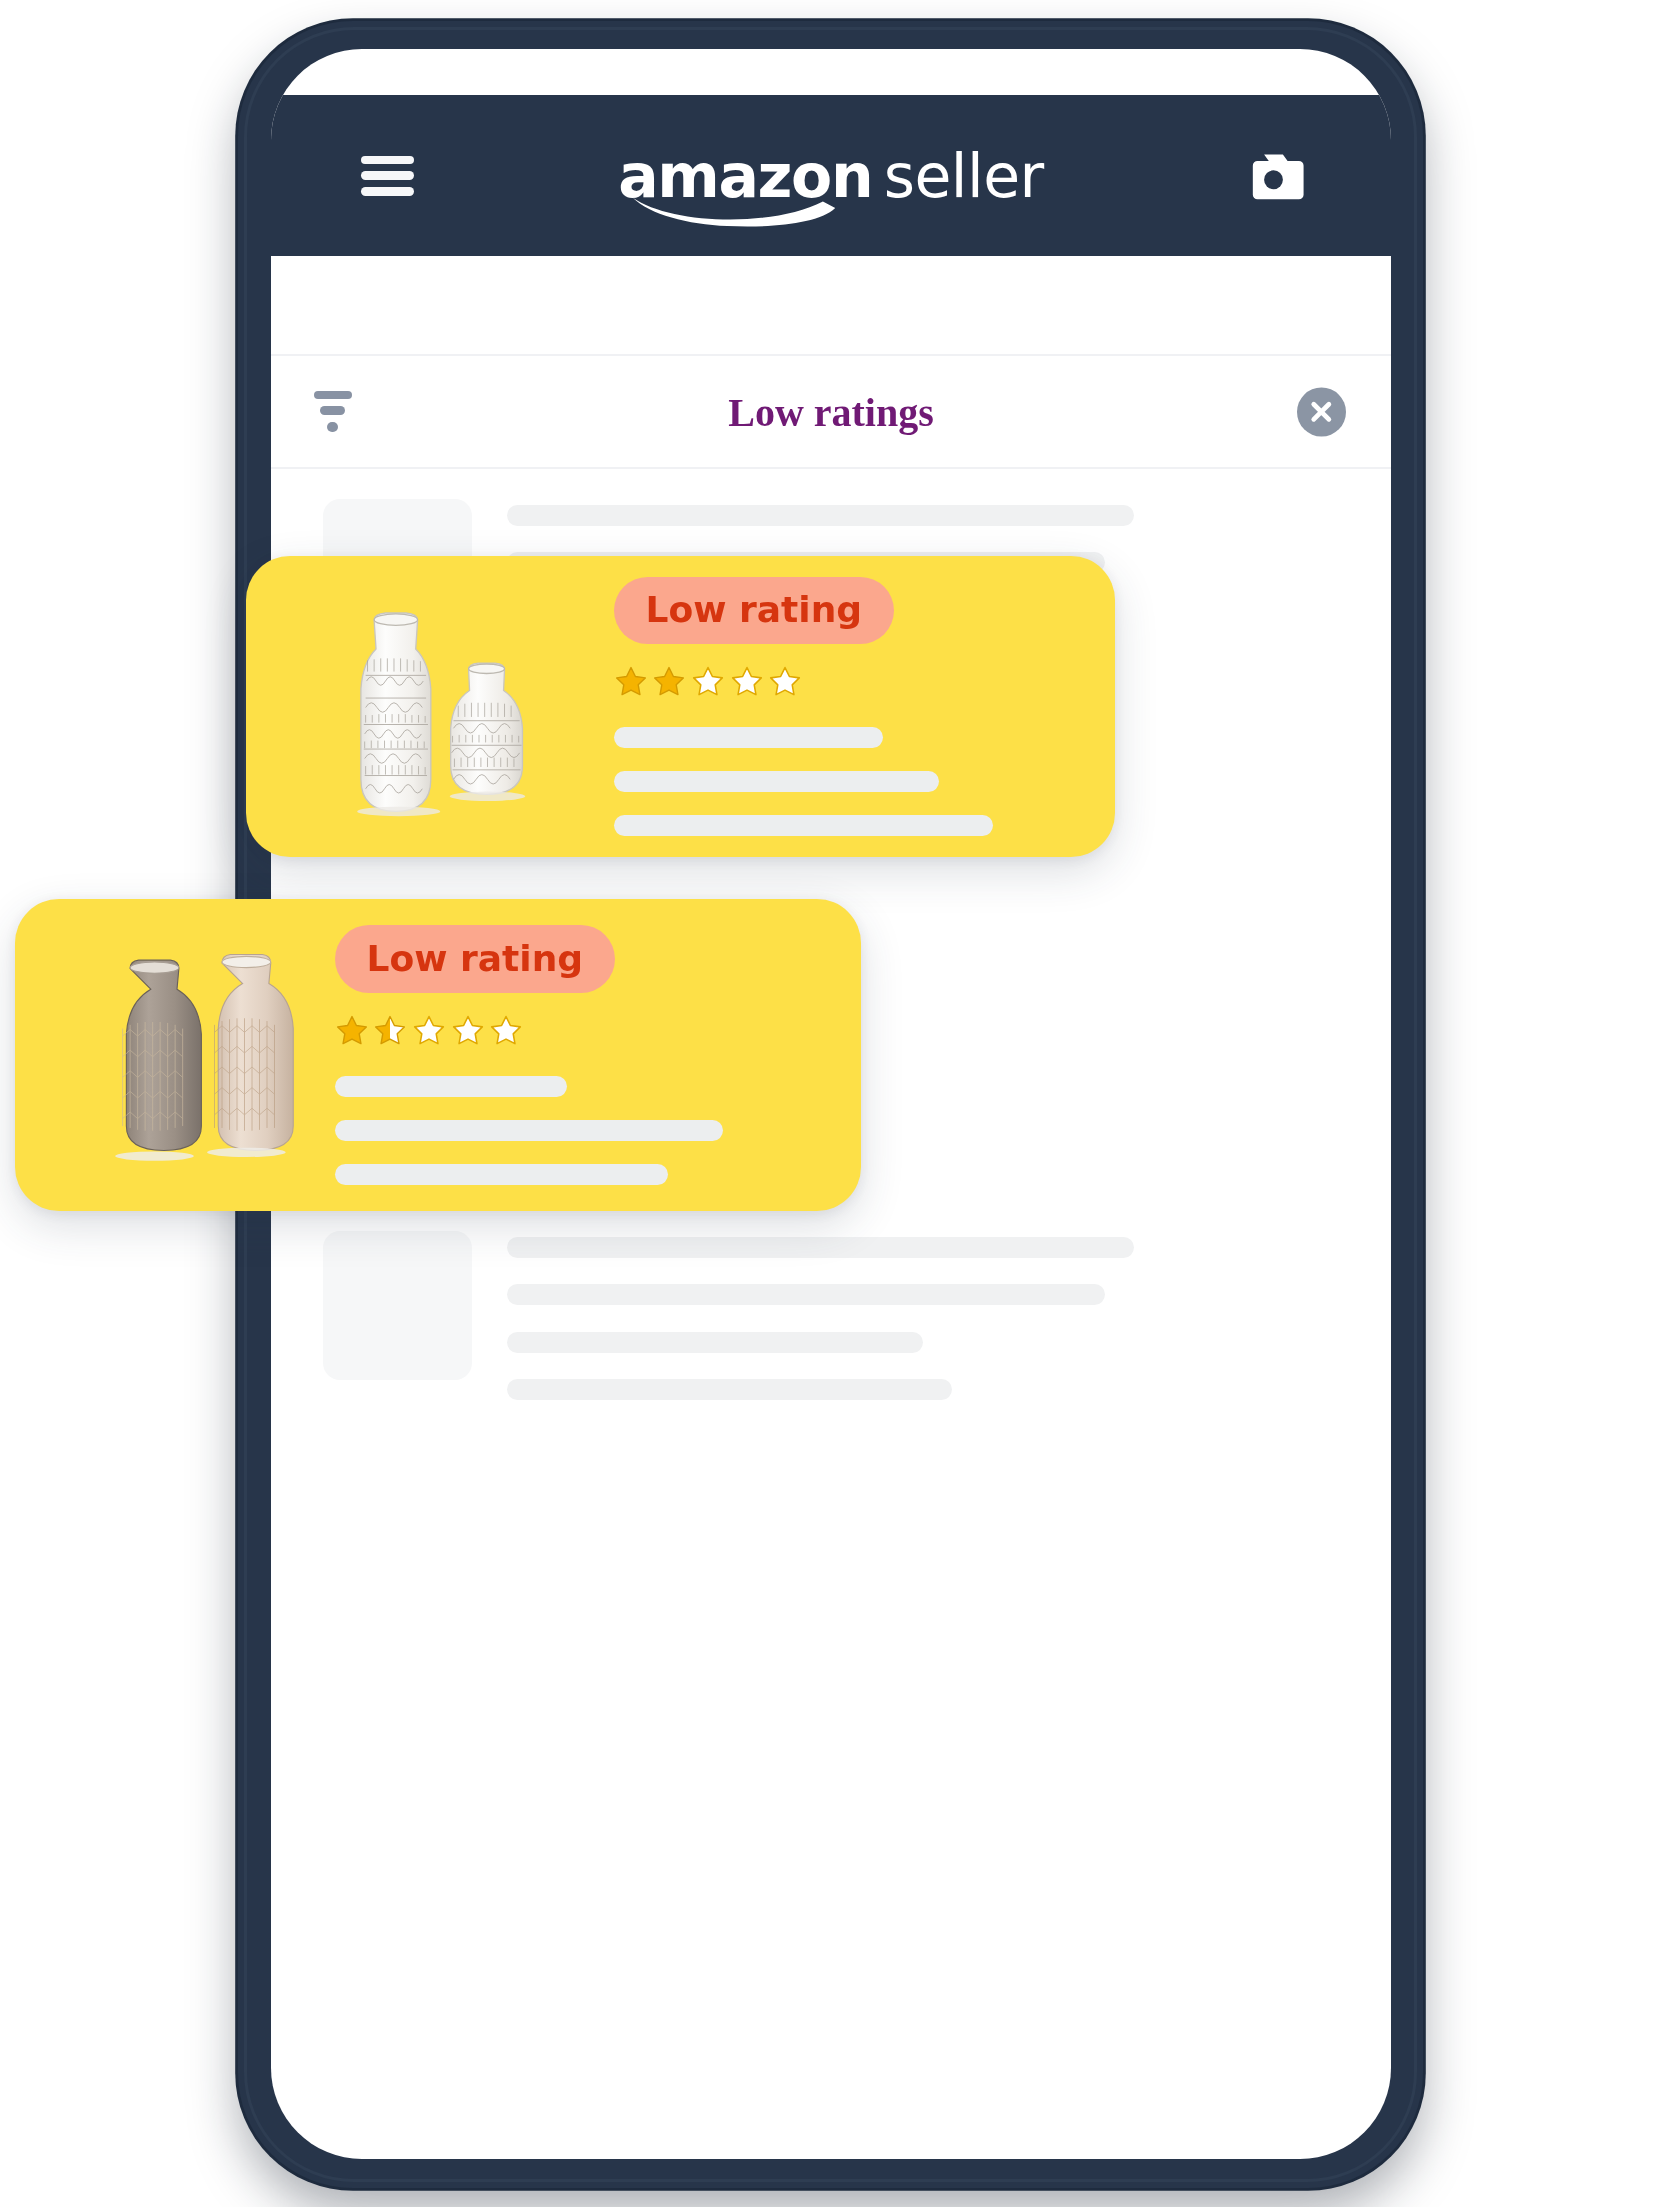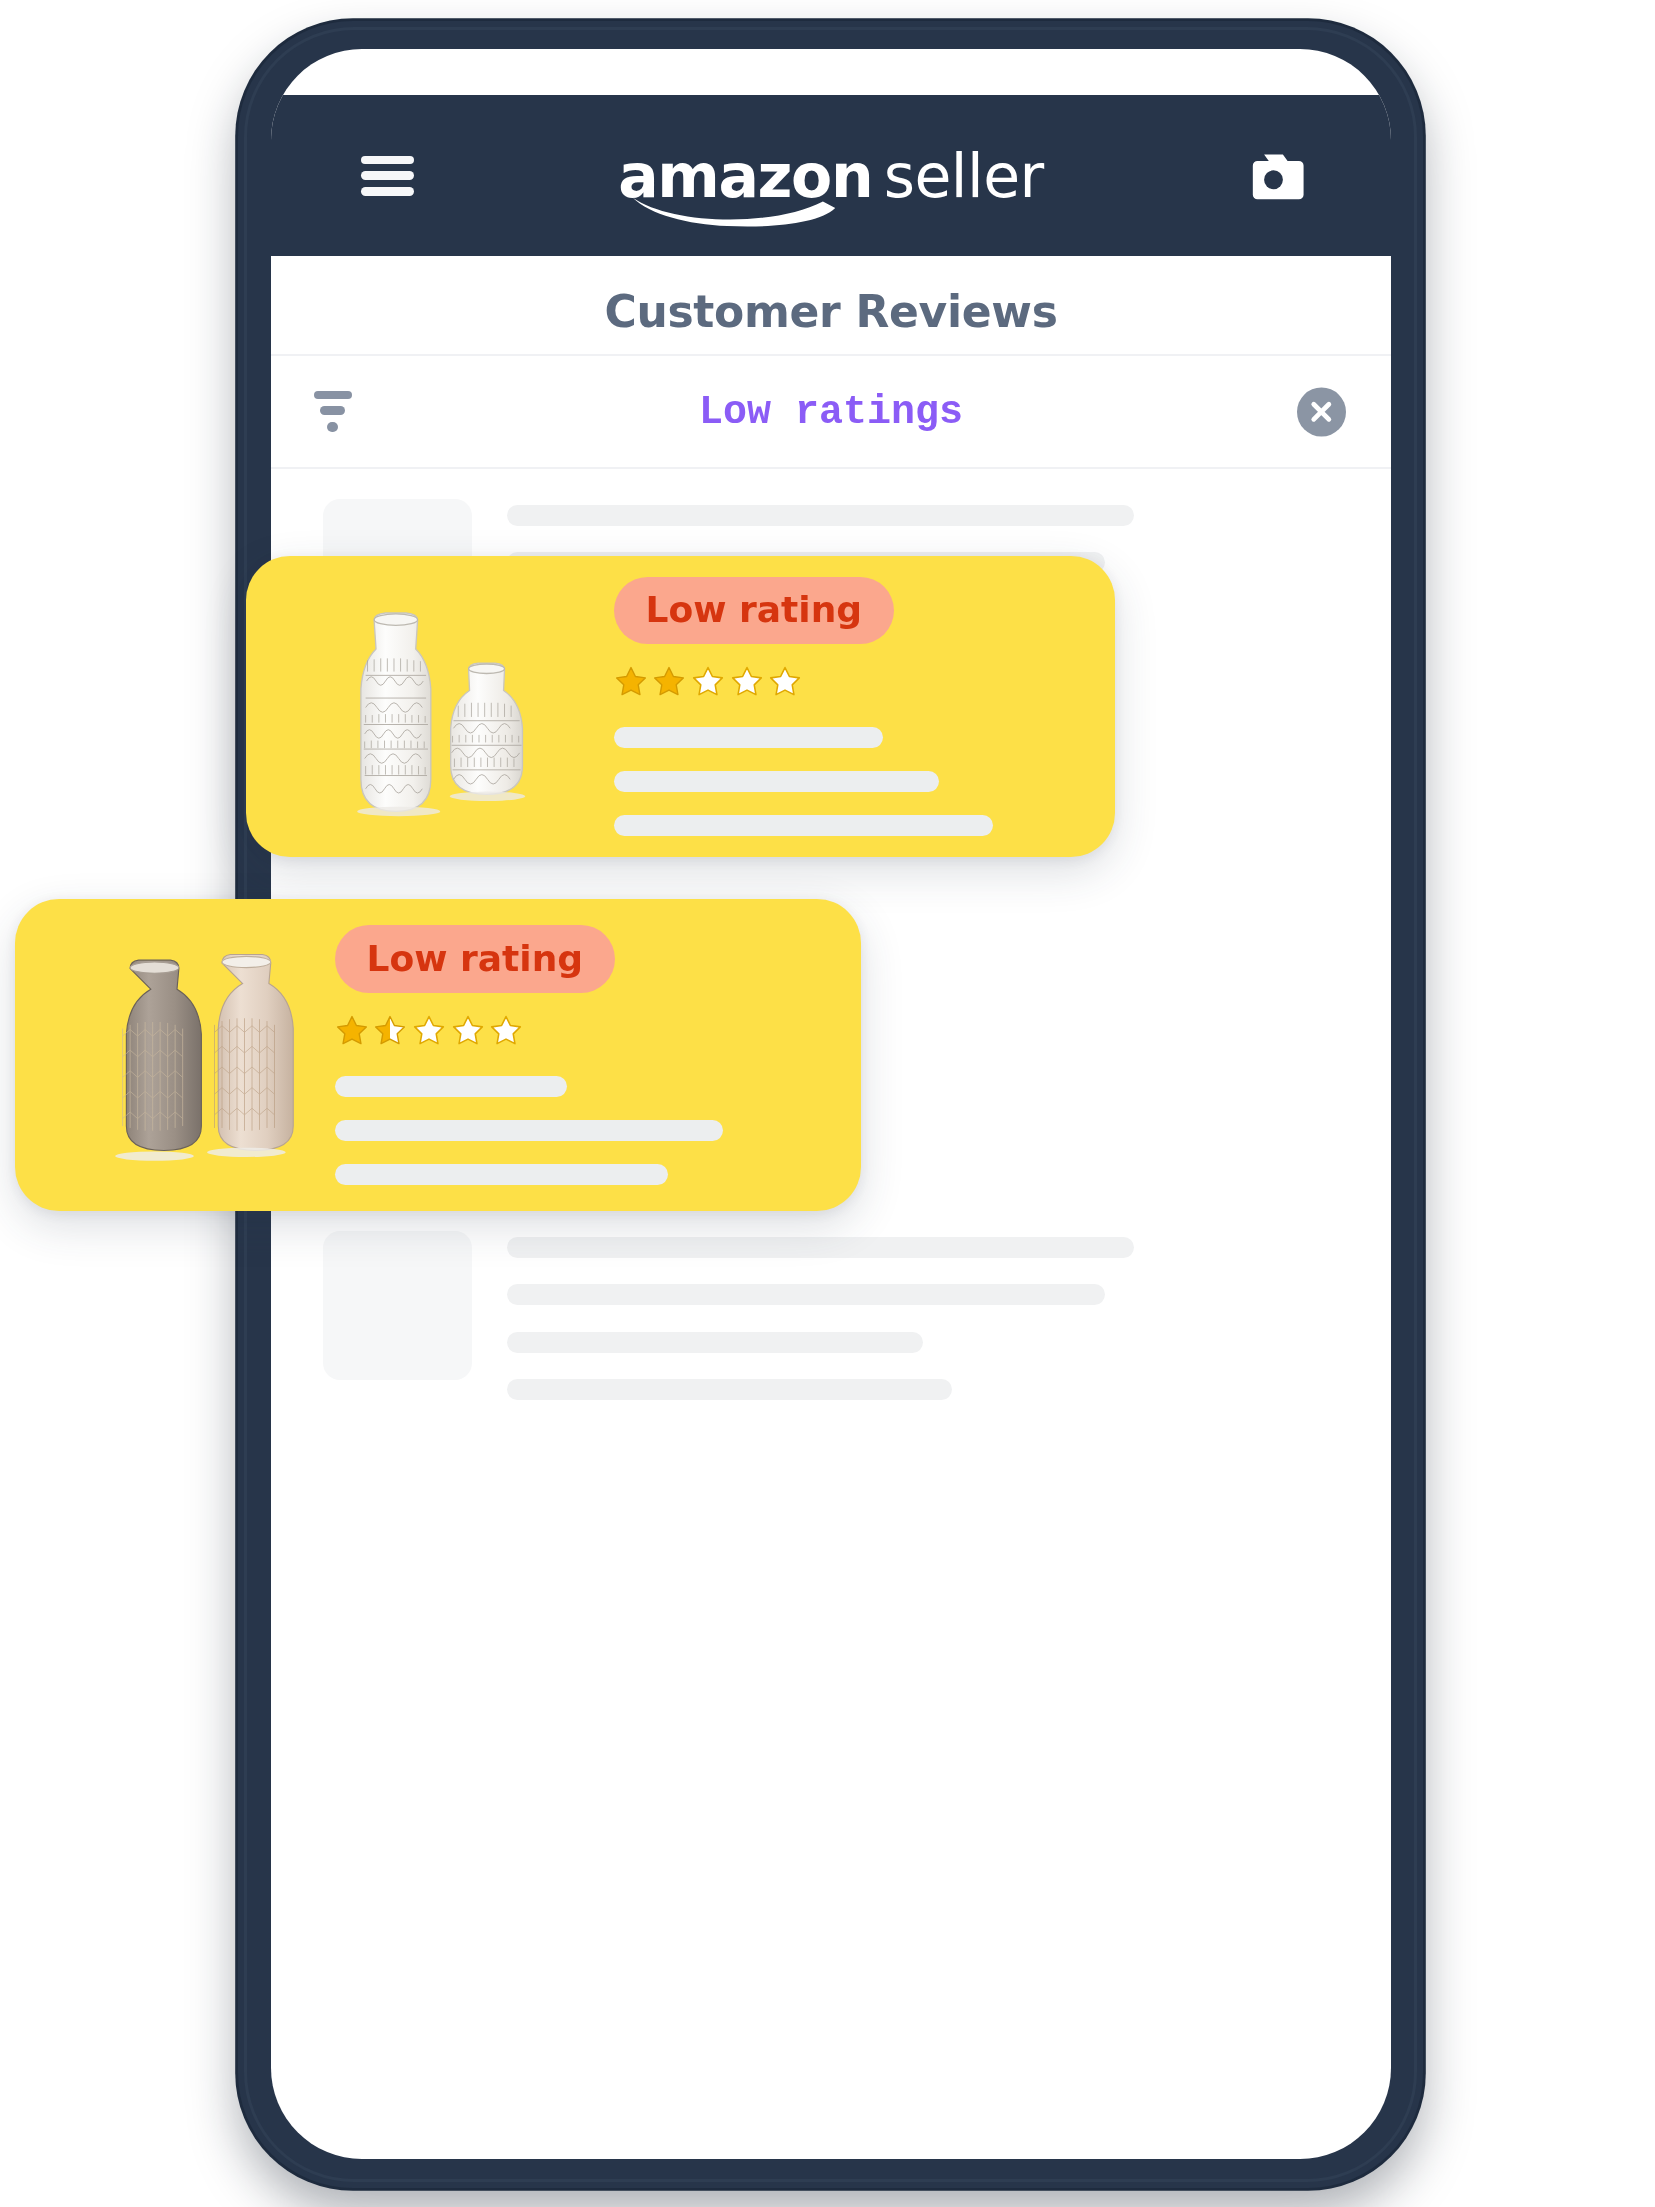--- a/index.html
+++ b/index.html
@@ -106,22 +106,22 @@
   }
   .filter-icon i { display:block; height:8.5px; background:#8892a3; border-radius:4.7px; }
   .filter-icon i:nth-child(1){ width:38px; }
   .filter-icon i:nth-child(2){ width:24.6px; }
   .filter-icon i:nth-child(3){ width:10.4px; border-radius:50%; height:10.4px; }
 
   .filter-label {
     position:absolute; left:0; right:0; top:50%;
     transform:translateY(-50%);
     text-align:center;
-    font-family:Liberation Mono, monospace;
-    font-weight:700; font-size:40px; color:#8b5cf6;
+    font-family:Liberation Serif, serif;
+    font-weight:700; font-size:40px; color:#701a75;
   }
   .filter-clear {
     position:absolute; right:45px; top:50%;
     transform:translateY(-50%);
     width:49px; height:49px; border-radius:50%;
     background:#8b95a4;
     display:flex; align-items:center; justify-content:center;
     cursor:pointer;
   }
   .filter-clear svg { display:block; }
@@ -197,21 +197,20 @@
       </div>
 
       <div class="camera-btn">
         <svg width="61" height="47" viewBox="0 0 64 50">
           <path d="M22 2 h20 l5 7 h12 a5 5 0 0 1 5 5 v31 a5 5 0 0 1 -5 5 h-44 a5 5 0 0 1 -5 -5 v-31 a5 5 0 0 1 5 -5 h12 z" fill="#ffffff"></path>
           <circle cx="32" cy="29" r="10" fill="#27354a"></circle>
         </svg>
       </div>
     </div>
 
-    <div class="page-title">Customer Reviews</div>
 
     <div class="filter-row">
       <div class="filter-icon">
         <i></i>
           <i></i>
           <i></i>
       </div>
       <div class="filter-label">Low ratings</div>
       <div class="filter-clear">
         <svg width="24.6" height="24.6" viewBox="0 0 26 26">

